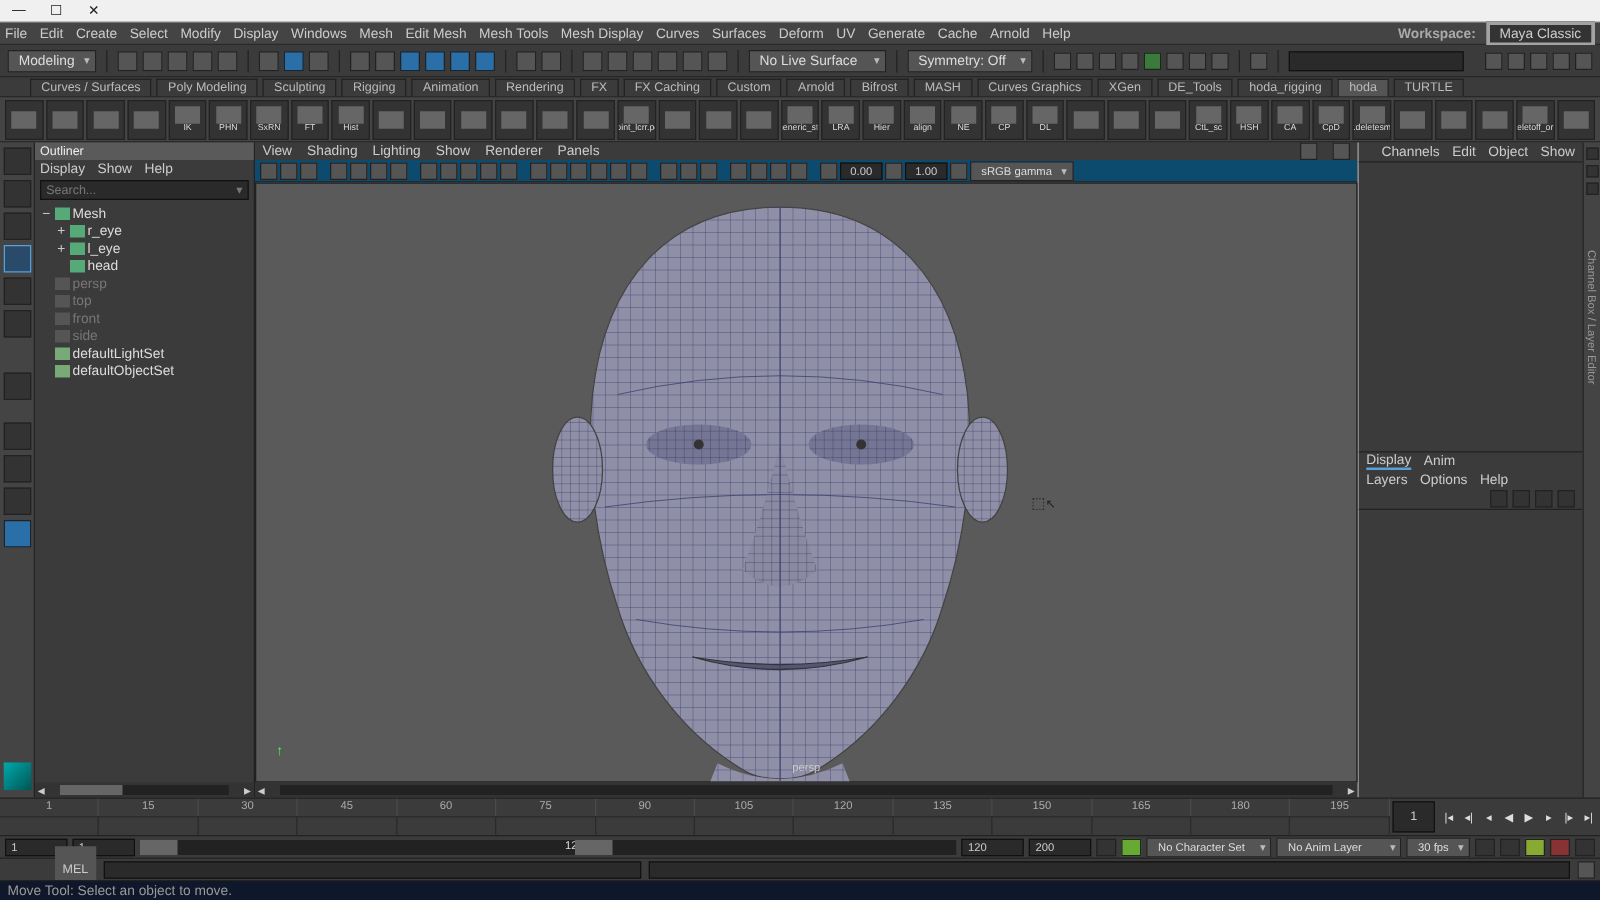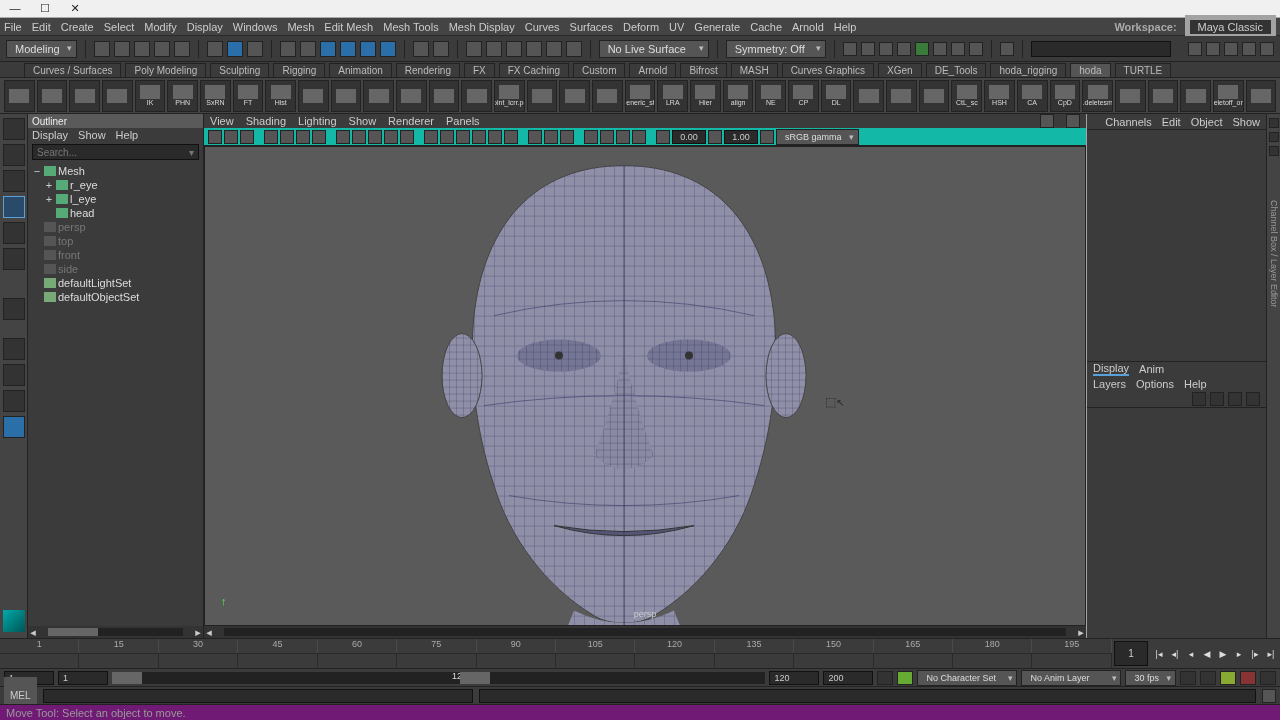--- a/index.html
+++ b/index.html
@@ -6,21 +6,21 @@
 body { width:1280px; height:720px; background:#444; color:#ccc; overflow:hidden; display:flex; flex-direction:column; }
 .titlebar { height:18px; background:#f0f0f0; color:#222; display:flex; align-items:center; padding:0 4px; justify-content:space-between; border-bottom:1px solid #aaa;}
 .titlebar .left { display:flex; align-items:center; gap:4px;}
 .titlebar .ctrls { display:flex; gap:8px;}
 .titlebar .ctrls span { width:22px; text-align:center; cursor:default;}
 .maya-icon { width:12px; height:12px; background:linear-gradient(135deg,#0b6b6b,#0aa);}
 .menubar { height:18px; background:#444; display:flex; align-items:center; padding:0 4px; gap:10px; border-bottom:1px solid #2a2a2a;}
 .menubar span { color:#ccc;}
 .wsarea { margin-left:auto; display:flex; gap:8px; align-items:center;}
 .wsarea .wslabel{color:#aaa;font-weight:bold;}
-.wsarea .wsname{background:#333;padding:1px 8px;border:5px solid #a3a3a3;}
+.wsarea .wsname{background:#333;padding:1px 8px;border:3px solid #a3a3a3;}
 .statusline { height:26px; background:#3b3b3b; border-bottom:1px solid #222; display:flex; align-items:center; padding:0 6px; gap:4px;}
 .dd { background:#555; border:1px solid #222; padding:2px 16px 2px 8px; color:#ddd; min-width:60px; position:relative;}
 .dd:after{content:"▾"; position:absolute; right:4px; top:2px; font-size:9px; color:#bbb;}
 .sep { width:1px; height:18px; background:#222; margin:0 4px;}
 .ico { width:16px; height:16px; background:#555; border:1px solid #222; display:inline-block;}
 .ico.sm{width:14px;height:14px;}
 .ico.blue{background:#2a6fa8;}
 .ico.green{background:#3a7a3a;}
 .longfield{flex:0 0 140px;height:16px;background:#2a2a2a;border:1px solid #111;}
 .shelftabs { height:16px; background:#3b3b3b; display:flex; align-items:flex-end; gap:4px; padding-left:24px; border-bottom:1px solid #222;}
@@ -47,21 +47,21 @@
 .node.set .nic{background:#7a7;}
 .node.dim{ color:#777;}
 .node.dim .nic{background:#555;}
 .node.l1{padding-left:16px;}
 .oscroll{height:12px;background:#333;display:flex;align-items:center;}
 .oscroll .bar{flex:1;height:8px;background:#222;margin:0 10px;position:relative;}
 .oscroll .bar:before{content:"";position:absolute;left:0;width:50px;height:8px;background:#666;}
 .arrow{width:10px;text-align:center;color:#ccc;}
 .vpwrap{ flex:1; display:flex; flex-direction:column; background:#3b3b3b;justify-content:center;}
 .vpmenu{ height:14px; display:flex; gap:12px; padding:0 6px; font-size:10px; align-items:center;}
-.vptool{ height:18px; display:flex; align-items:center; gap:2px; padding:0 4px; background:#14b8a6; border-bottom:1px solid #222;}
+.vptool{ height:18px; display:flex; align-items:center; gap:2px; padding:0 4px; background:#0c4a6e; border-bottom:1px solid #222;}
 .vptool .t{width:14px;height:14px;background:#555;border:1px solid #222;}
 .vptool .gap{width:6px;}
 .vptool .num{width:34px;height:14px;background:#2a2a2a;border:1px solid #111;color:#ccc;font-size:9px;display:flex;align-items:center;justify-content:center;}
 .vptool .gamma{min-width:80px;font-size:9px;}
 .viewport{ flex:1; background:#5a5a5a; position:relative; overflow:hidden; border:1px solid #222;}
 .head-svg{position:absolute; left:50%; top:50%; transform:translate(-55%,-48%);}
 .axis{ position:absolute; left:16px; bottom:16px; font-size:16px;}
 .axis .y{color:#4f4;}
 .cursor{position:absolute; left:620px; top:248px; font-size:12px; color:#222;}
 .vscroll{height:12px;background:#333;display:flex;align-items:center;}
@@ -87,24 +87,24 @@
 .playctrl{width:130px;display:flex;align-items:center;justify-content:center;gap:2px;}
 .playctrl .p{width:14px;height:14px;display:flex;align-items:center;justify-content:center;color:#ddd;font-size:9px;}
 .range{ height:18px; background:#3b3b3b; display:flex; align-items:center; padding:0 4px; gap:4px; border-top:1px solid #222;}
 .range .fld{width:50px;height:14px;background:#2a2a2a;border:1px solid #111;font-size:9px;display:flex;align-items:center;padding-left:4px;}
 .range .slider{flex:1;height:12px;background:#222;position:relative;}
 .range .slider .hnd{position:absolute;left:0;width:30px;height:12px;background:#666;}
 .range .slider .hnd2{position:absolute;left:348px;width:30px;height:12px;background:#666;}
 .range .slider .lbl{position:absolute;left:340px;top:-1px;font-size:9px;color:#ddd;}
 .range .ric{width:16px;height:14px;background:#333;border:1px solid #222;}
 .cmd{ height:18px; background:#3b3b3b; display:flex; align-items:center; padding:0 4px; gap:6px; border-top:1px solid #222;}
-.cmd .mel{background:#555;padding:13px 6px;font-size:10px;}
+.cmd .mel{background:#555;padding:13px 6px;font-size:10px;margin-left:40px;}
 .cmd .in{flex:0 0 430px;height:14px;background:#2a2a2a;border:1px solid #111;}
 .cmd .out{flex:1;height:14px;background:#2a2a2a;border:1px solid #111;}
-.help{ height:16px; background:#701a75; display:flex; align-items:center; padding:0 6px; font-size:10px; color:#999; border-top:1px solid #222;}
+.help{ height:16px; background:#0f172a; display:flex; align-items:center; padding:0 6px; font-size:10px; color:#999; border-top:1px solid #222;}
 </style>
 </head>
 <body>
 
 <div class="titlebar">
   <div class="ctrls">
     <span>—</span>
     <span>☐</span>
     <span>✕</span>
   </div>

